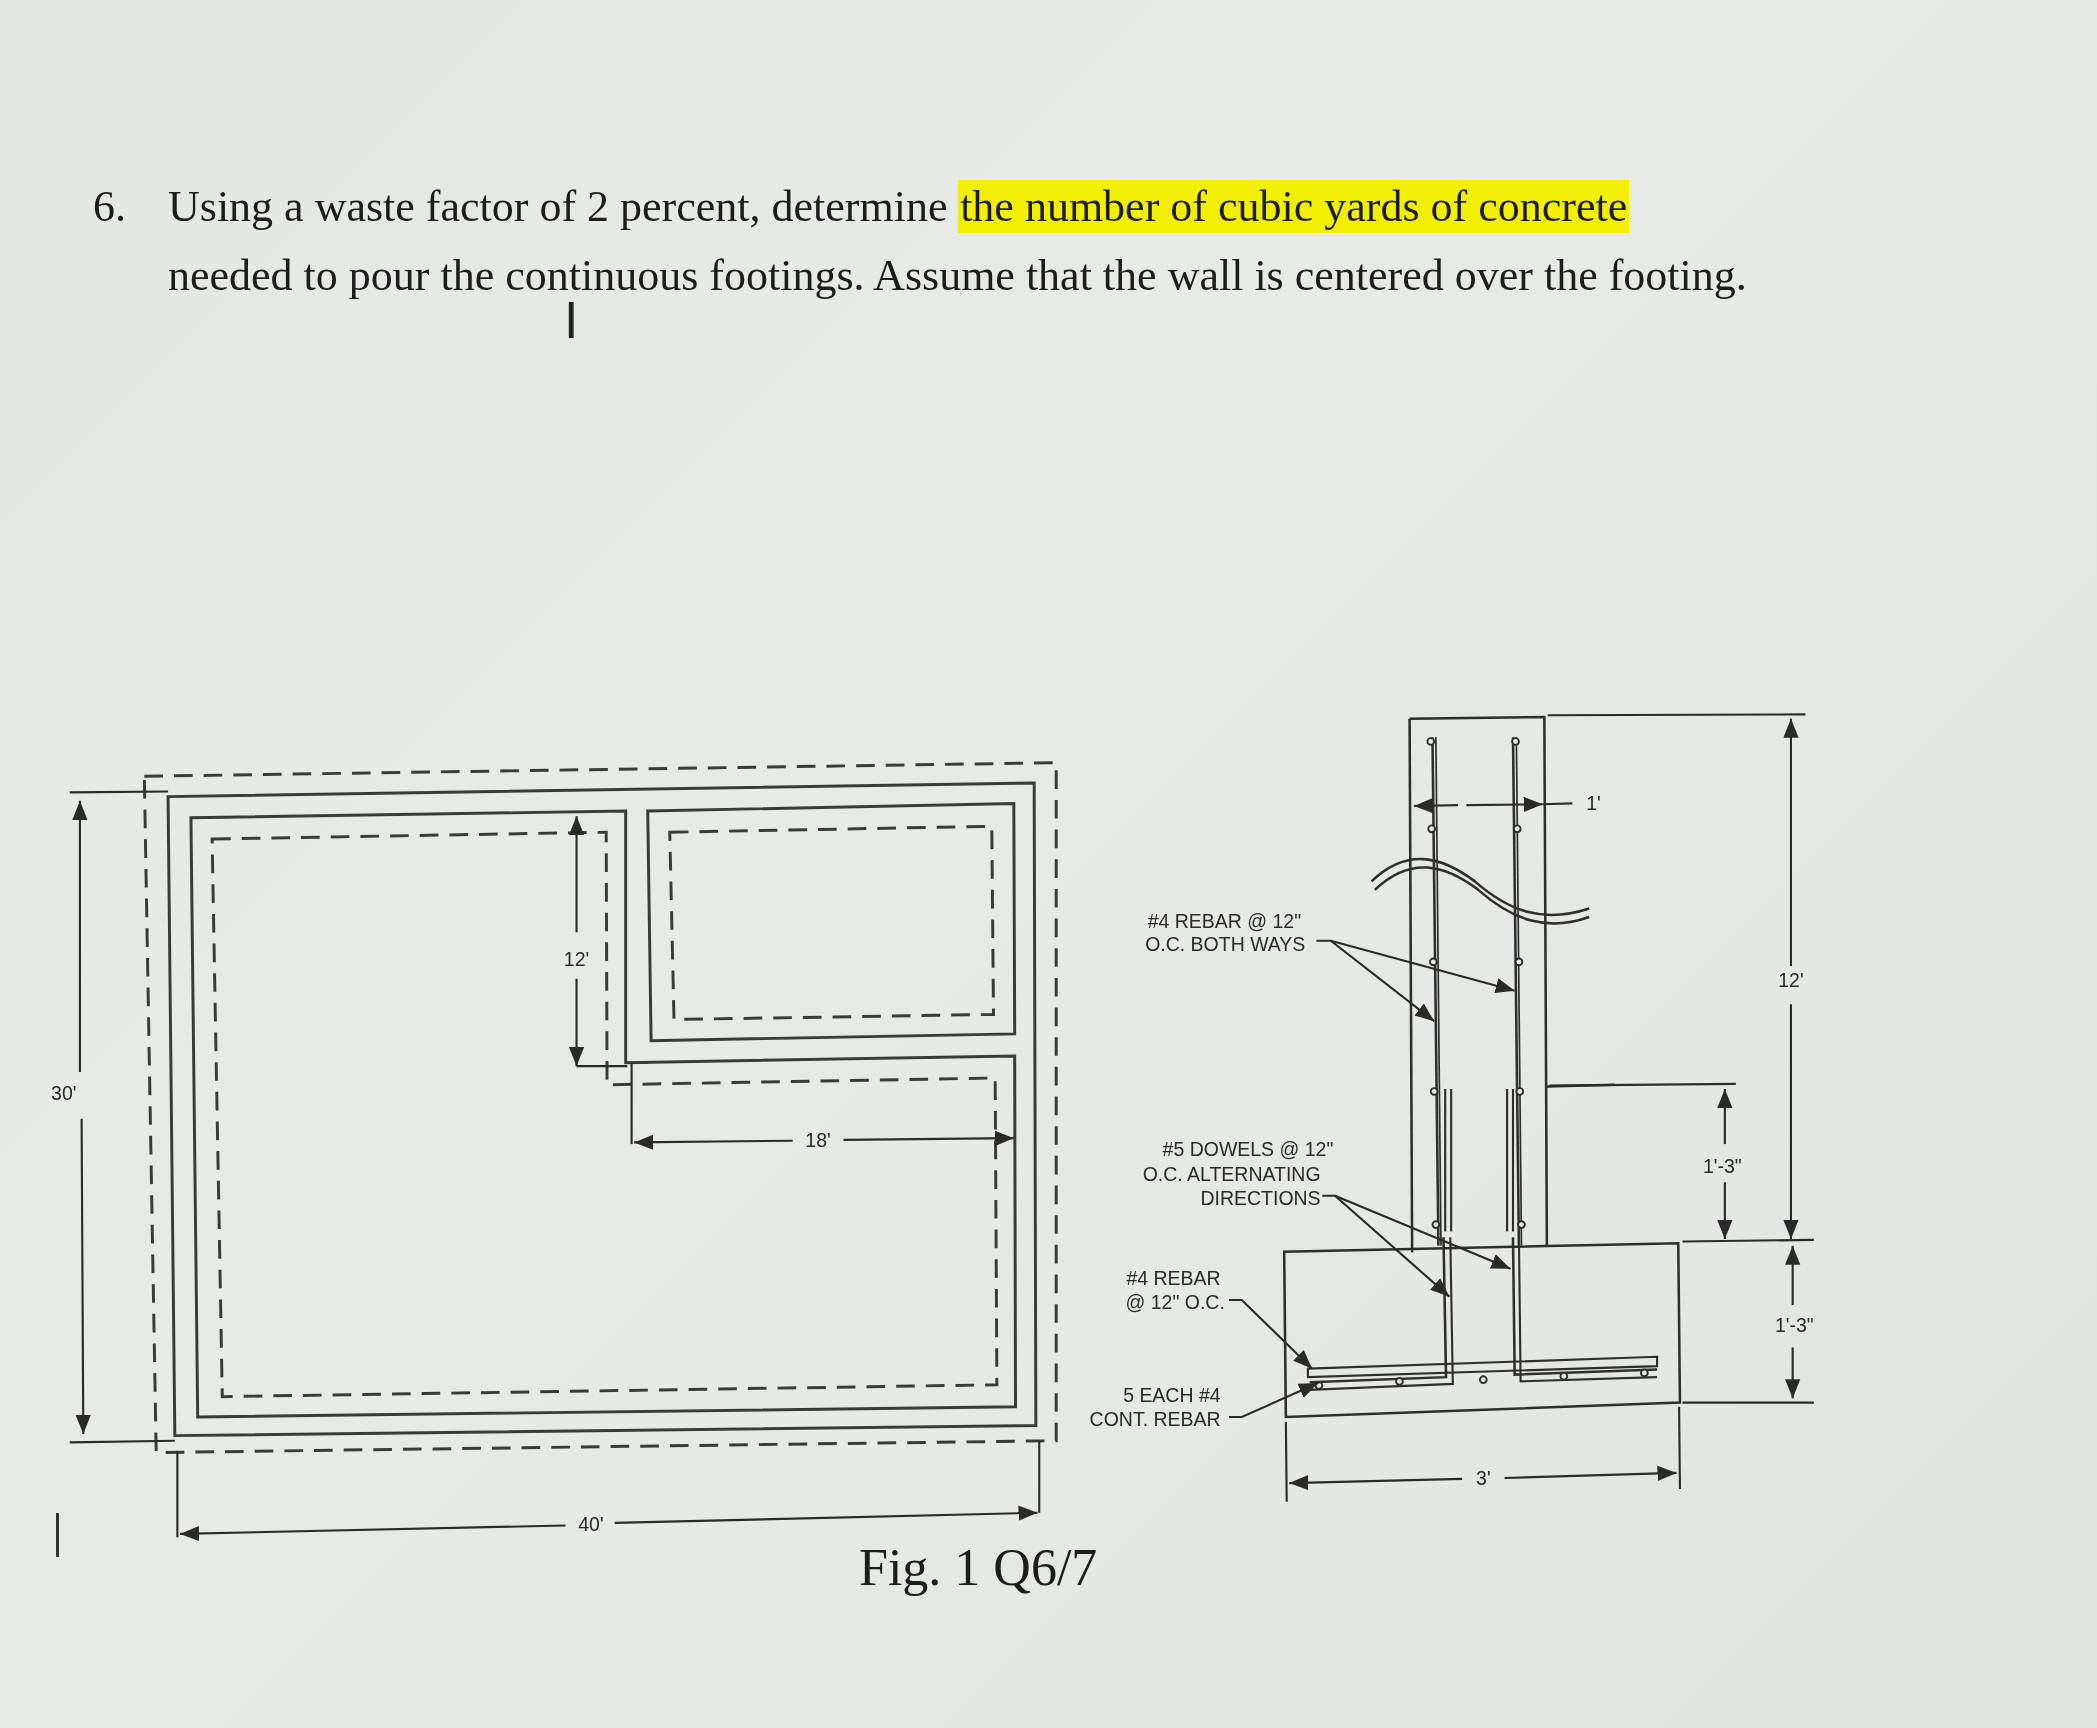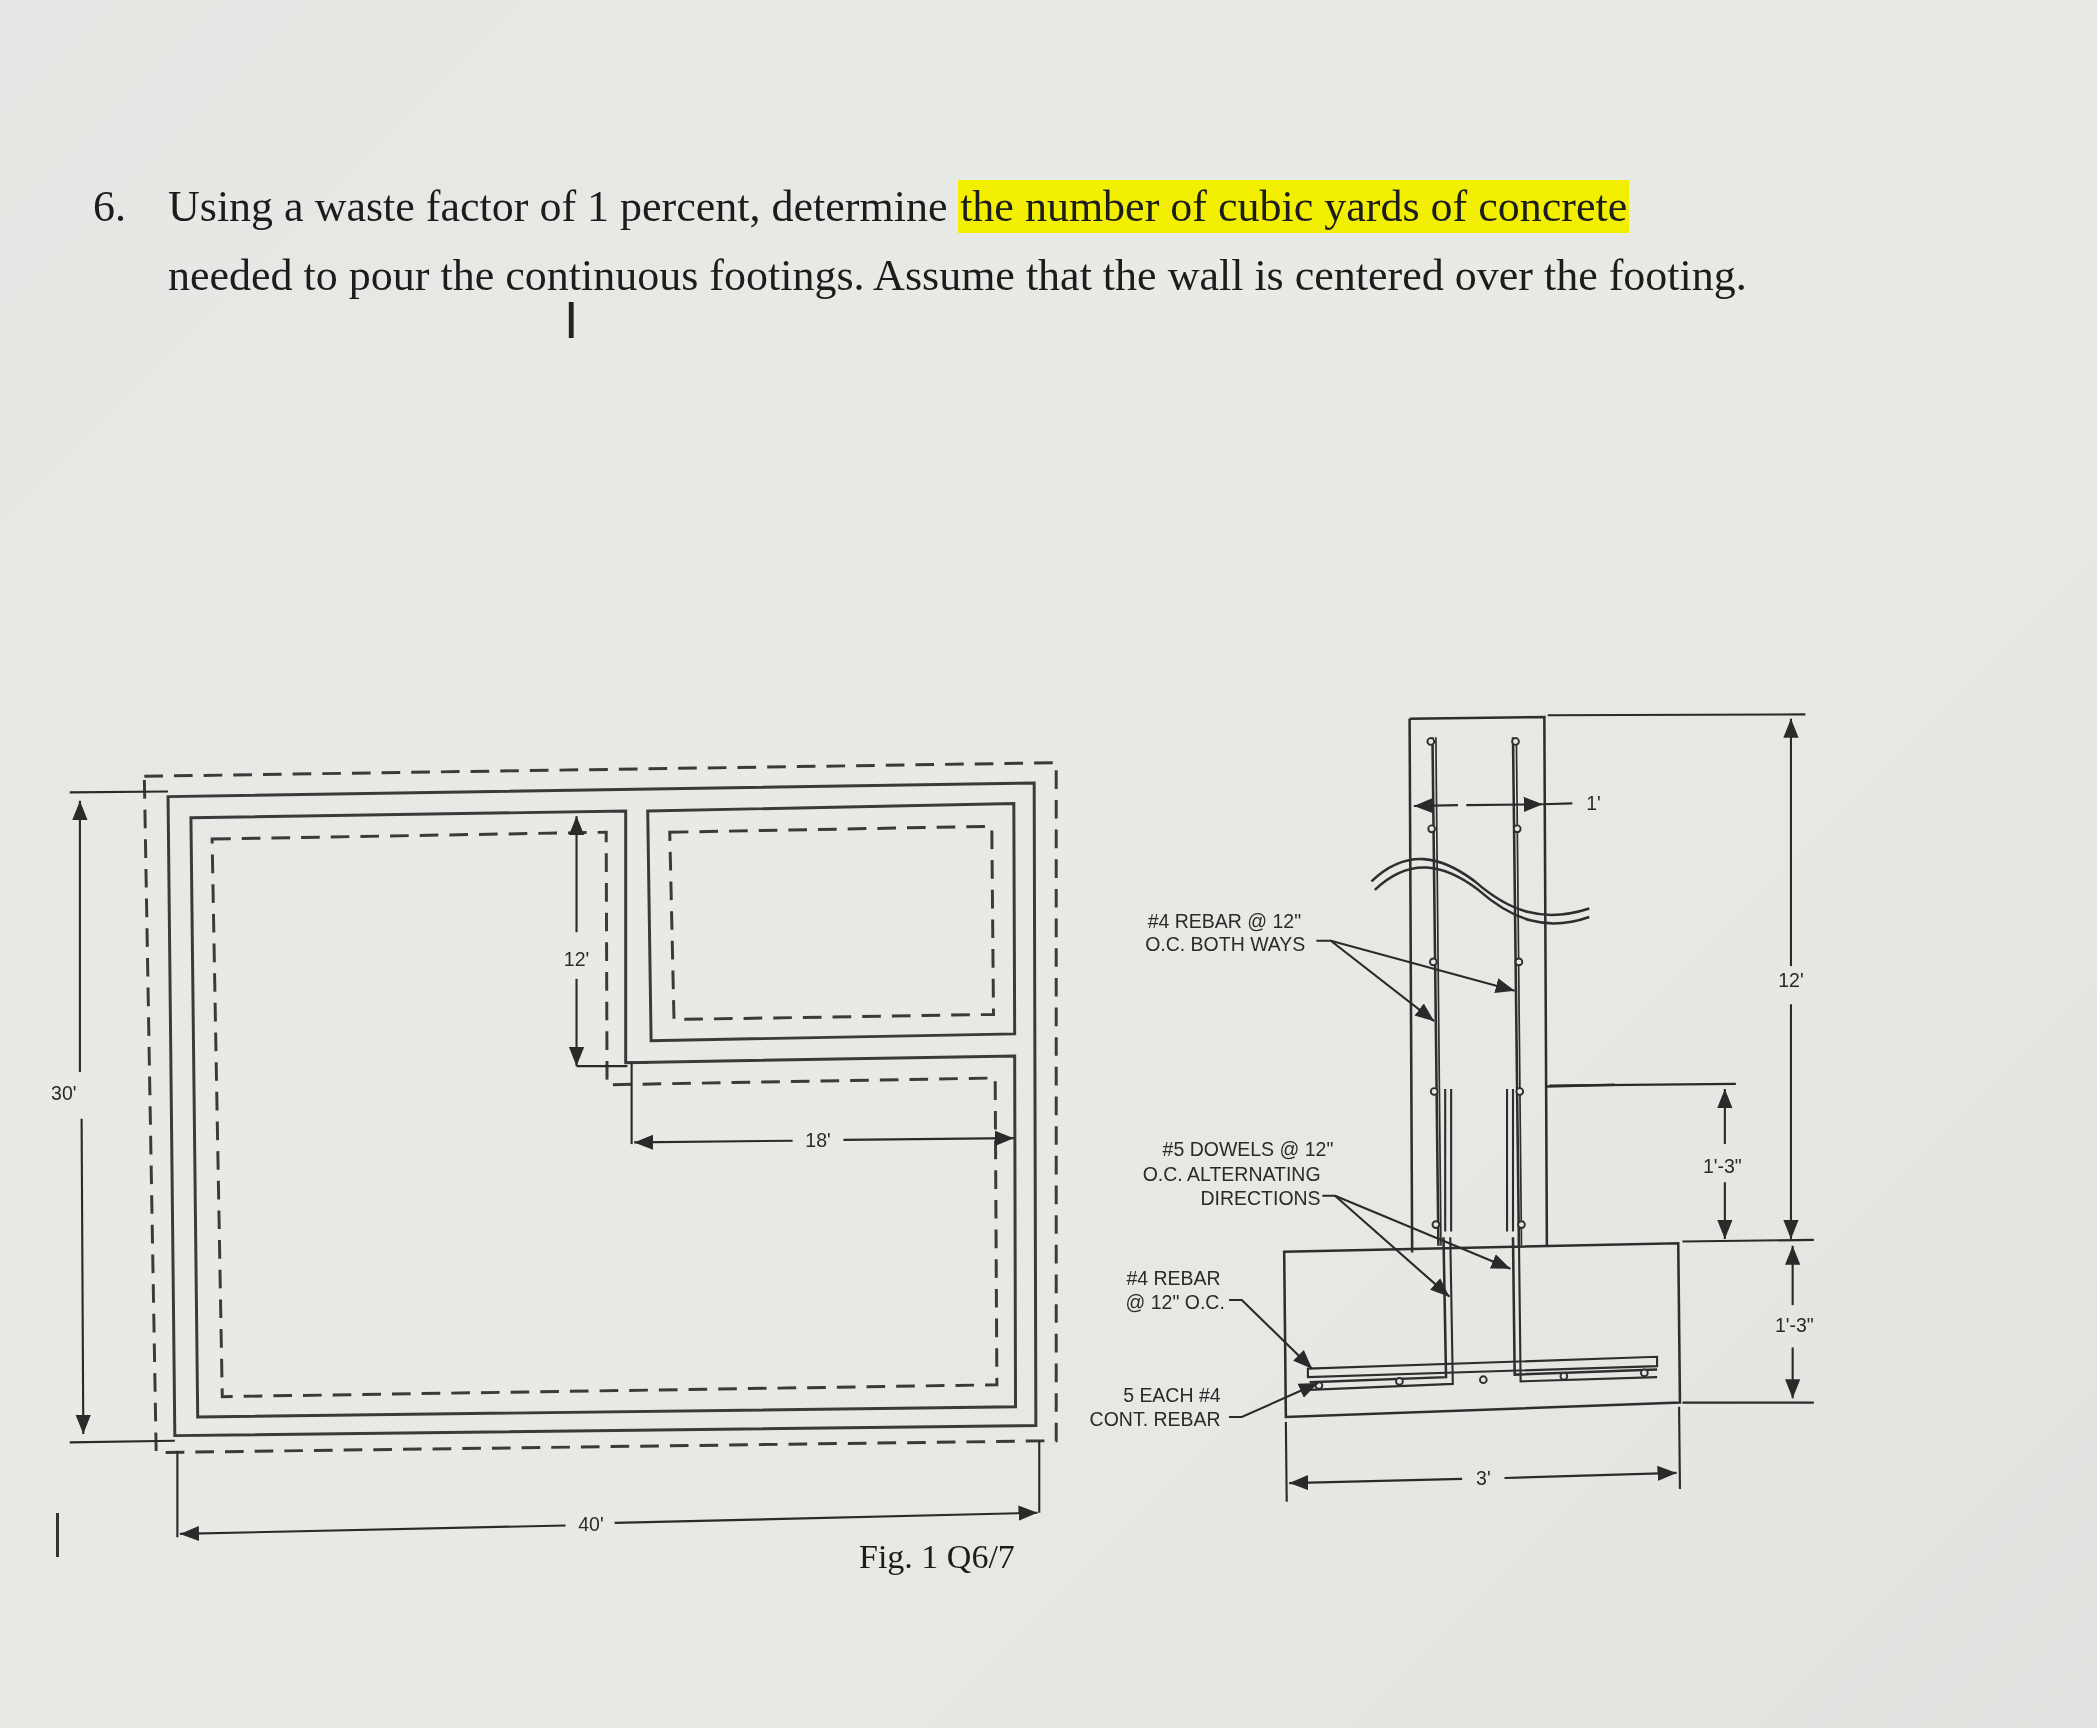--- a/index.html
+++ b/index.html
@@ -14,29 +14,29 @@
   }
   .q-num { position: absolute; left: 0; top: 0; }
   .q-line { position: absolute; left: 75px; white-space: nowrap; }
   .q-line1 { top: 0; }
   .q-line2 { top: 53px; margin-top: 16px; }
   .hl { background: #f2f000; padding: 1.7px 1.7px; }
   .cursor { position: absolute; left: 564px; top: 293px; font-size: 49px; color: #222; font-family: "DejaVu Sans", sans-serif; }
   .edge-mark { position: absolute; left: 56px; top: 1513px; width: 2.5px; height: 44px; background: #333; }
   svg.drawing { position: absolute; left: 0; top: 0; }
   .lbl { font-family: "Liberation Sans", sans-serif; fill: #2a2a2a; }
-  .caption { position: absolute; left: 859px; top: 1538px; font-size: 34px; color: #1c1c1c; white-space: nowrap; }
+  .caption { position: absolute; left: 859px; top: 1538px; font-size: 52px; color: #1c1c1c; white-space: nowrap; }
 </style>
 </head>
 <body>
 
 <div class="question">
   <span class="q-num">6.</span>
   <div class="q-line q-line1">
-    <span>Using a waste factor of 1 percent, determine </span><span class="hl">the number of cubic yards of concrete</span>
+    <span>Using a waste factor of 2 percent, determine </span><span class="hl">the number of cubic yards of concrete</span>
   </div>
   <div class="q-line q-line2">needed to pour the continuous footings. Assume that the wall is centered over the footing.</div>
 </div>
 
 <div class="cursor">I</div>
 <div class="edge-mark"></div>
 
 <svg class="drawing" width="2098" height="1728" viewBox="0 0 2475 2039">
   <defs>
     <marker id="arr" viewBox="0 0 10 10" refX="10" refY="5" markerWidth="9" markerHeight="9" orient="auto-start-reverse">

